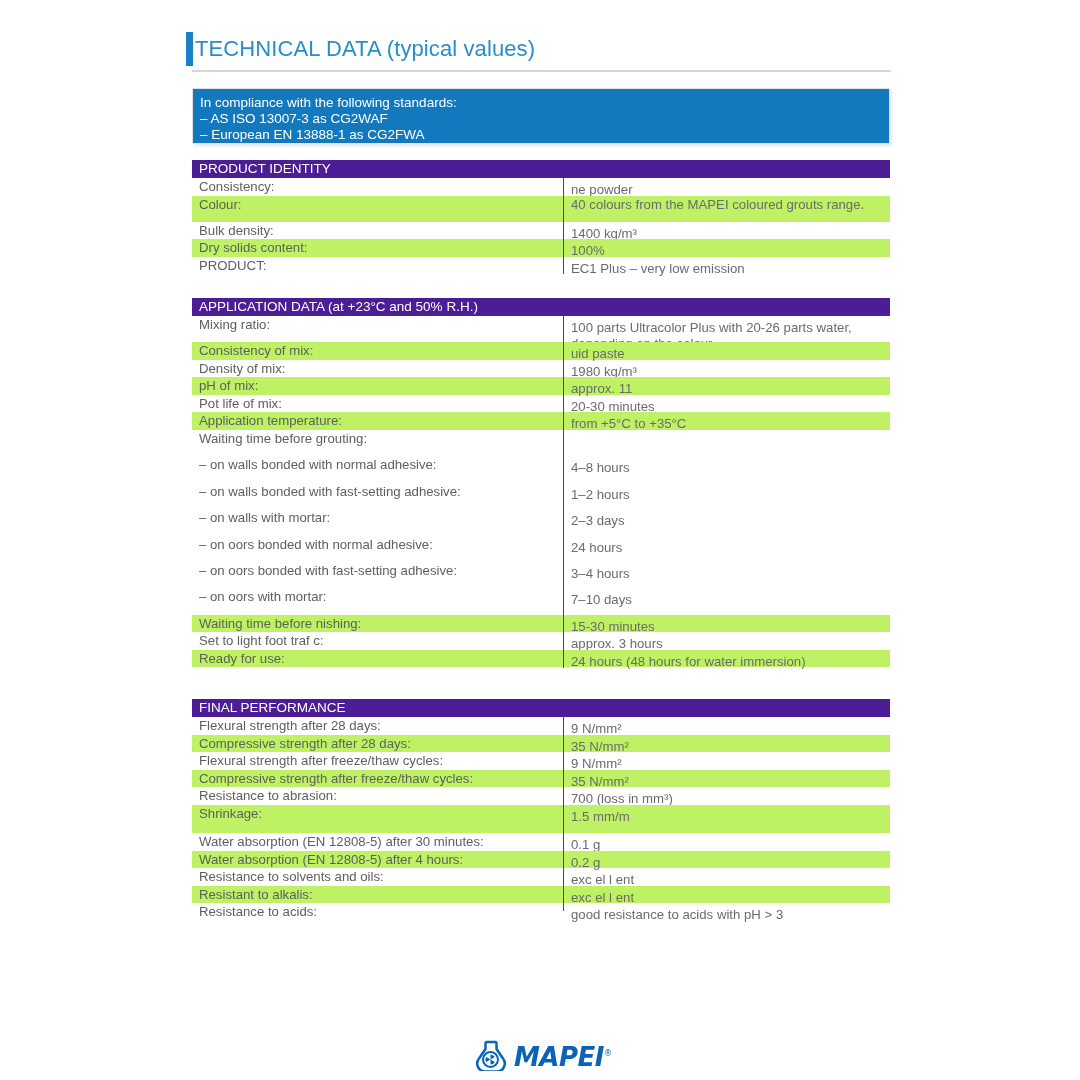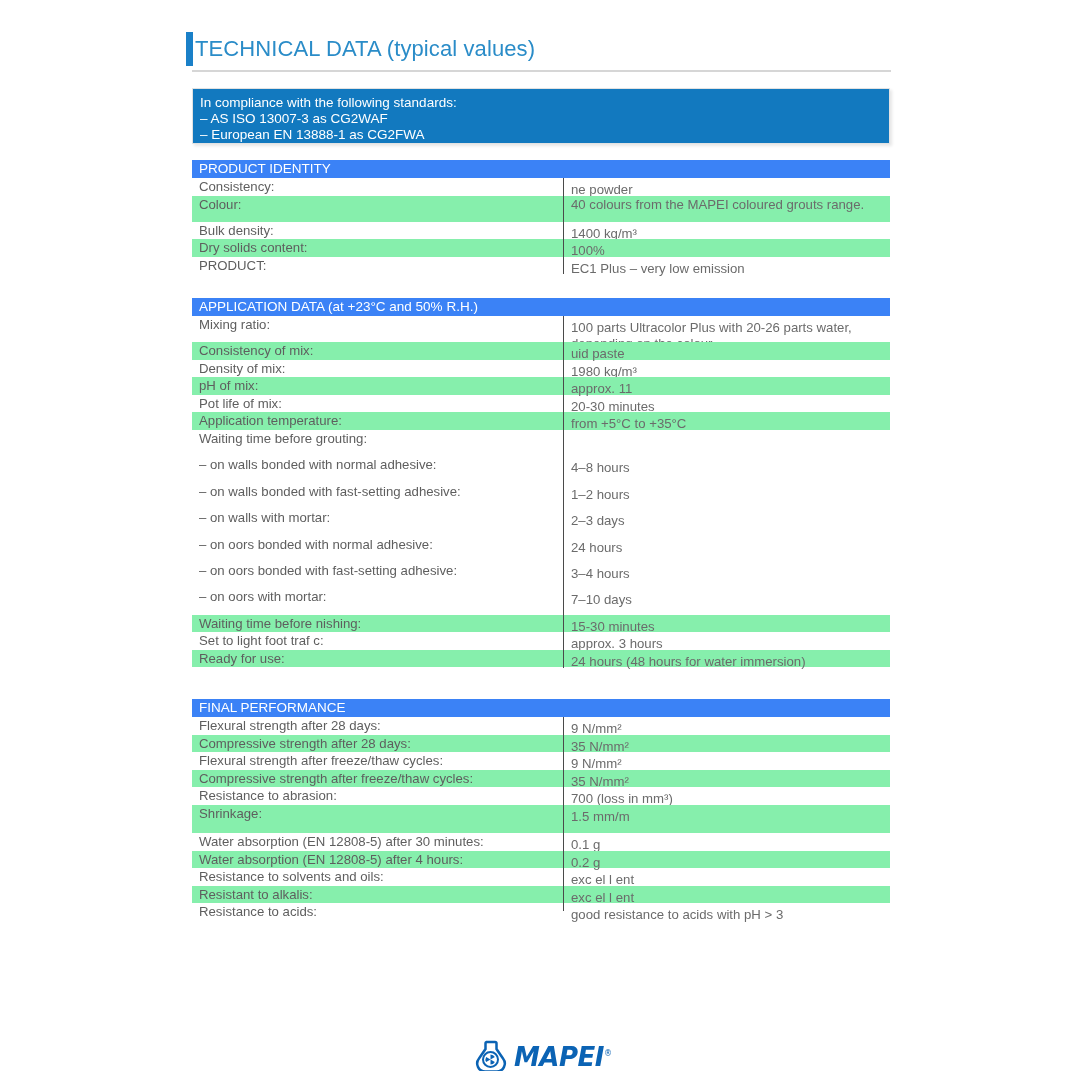--- a/index.html
+++ b/index.html
@@ -73,36 +73,36 @@
     color: #ffffff;
     font-size: 13.5px;
     line-height: 16.2px;
     white-space: nowrap;
   }
 
   
   .section { position: absolute; left: 192px; width: 698px; }
 
   .sec-header {
-    background: #3b82f6;
+    background: #4c1d95;
     color: #ffffff;
     font-size: 13.5px;
     line-height: 18px;
     height: 18px;
     padding-left: 7px;
     white-space: nowrap;
   }
 
   .rows { position: relative; width: 698px; }
 
   .row {
     position: relative;
     width: 698px;
   }
-  .row.striped { background: #86efac; }
+  .row.striped { background: #bef264; }
 
   .cell-label {
     position: absolute;
     left: 7px;
     font-size: 13.2px;
     color: #5e5e5e;
     white-space: nowrap;
     line-height: 15px;
   }
   .cell-value {

